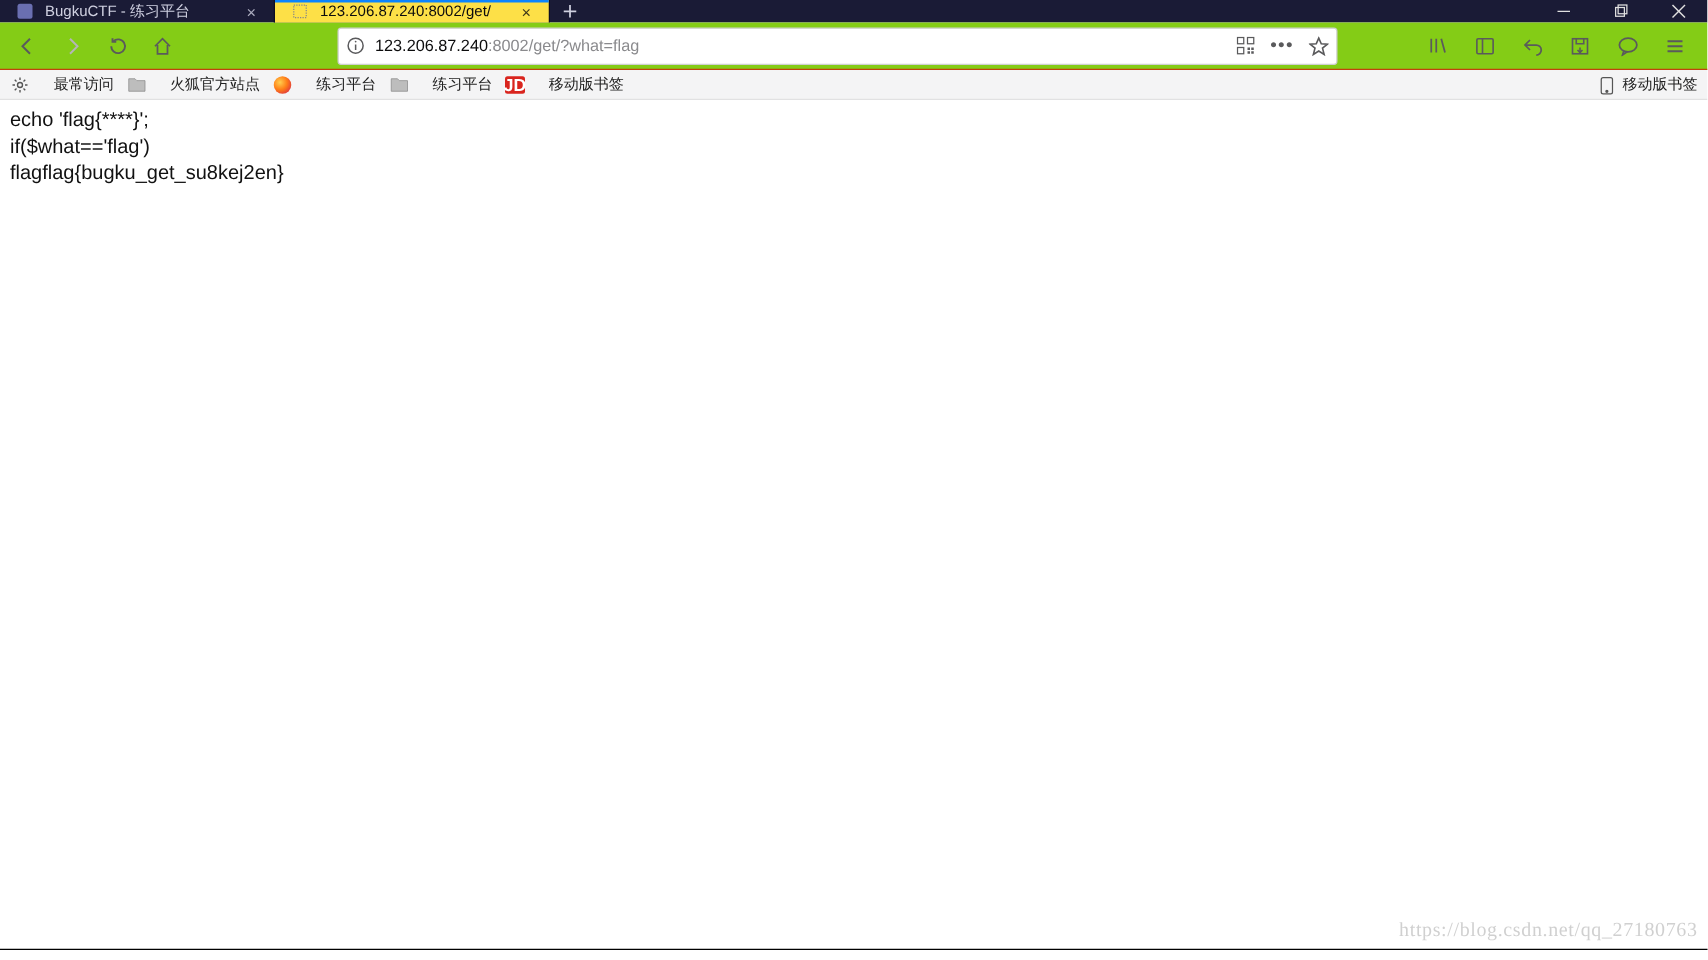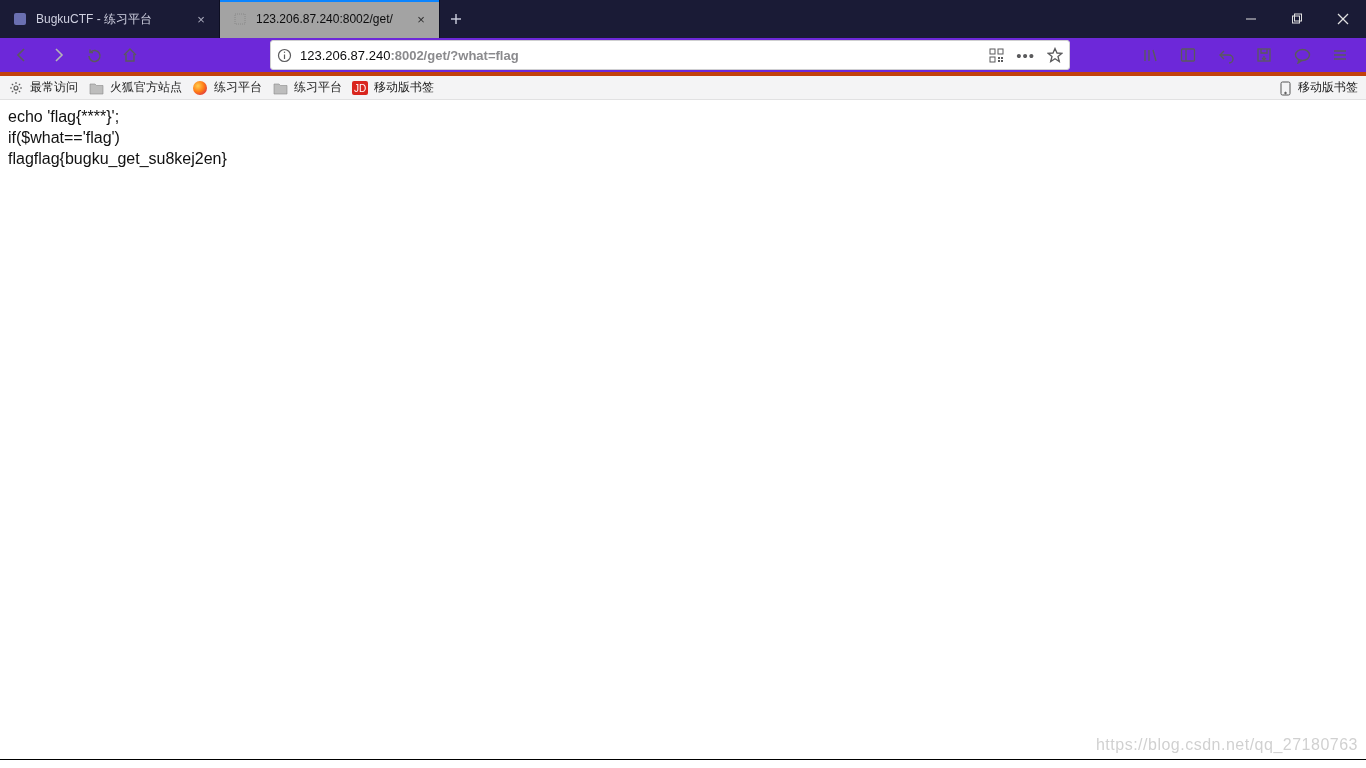--- a/index.html
+++ b/index.html
@@ -1,58 +1,58 @@
 <!DOCTYPE html>
 <html><head>
 <meta charset="utf-8">
 <style>
   * { margin: 0; padding: 0; box-sizing: border-box; font-family: "Segoe UI", "Microsoft YaHei", sans-serif; }
   html, body { width: 1366px; height: 768px; overflow: hidden; background: #fff; }
 
   
   .titlebar {
-    height: 38px;
+    height: 18px;
     background: #1a1b36;
     display: flex;
     align-items: stretch;
     color: #e0e0e0;
   }
   .tabs { display: flex; flex: 0 0 auto; }
   .tab {
     display: flex; align-items: center;
     padding: 0 10px 0 12px;
     width: 220px;
     font-size: 12px;
     color: #cfd0e0;
     position: relative;
     border-right: 1px solid #0d0e22;
     gap: 8px;
   }
   .tab .favicon { width: 16px; height: 16px; display: inline-flex; align-items: center; justify-content: center; font-size: 11px; }
   .tab .tab-title { flex: 1; white-space: nowrap; overflow: hidden; text-overflow: ellipsis; }
-  .tab.active { background: #a3a3a3; color: #0c0c0d; }
+  .tab.active { background: #fde047; color: #0c0c0d; }
   .tab.active::before {
     content: ""; position: absolute; top: 0; left: 0; right: 0; height: 2px; background: #0a84ff;
   }
   .tab .close { width: 16px; height: 16px; display: flex; align-items: center; justify-content: center; font-size: 13px; color: inherit; opacity: .8; }
   .newtab { width: 32px; display: flex; align-items: center; justify-content: center; color: #cfd0e0; font-size: 16px; }
   .title-spacer { flex: 1; }
   .window-controls { display: flex; }
   .win-btn { width: 46px; display: flex; align-items: center; justify-content: center; color: #e0e0e0; }
   .win-btn svg { stroke: currentColor; }
 
   
   .navbar {
     height: 38px;
-    background: #6d28d9;
+    background: #84cc16;
     display: flex;
     align-items: center;
     padding: 0 6px;
     gap: 4px;
-    border-bottom: 4px solid #c2410c;
+    border-bottom: 1px solid #c2410c;
   }
   .nav-btn {
     width: 32px; height: 32px; display: flex; align-items: center; justify-content: center;
     color: #5a5a5c; border-radius: 3px;
   }
   .nav-btn.disabled { color: #b5b5b7; }
   .nav-spacer-left { width: 110px; }
   .urlbar {
     flex: 1;
     height: 30px;
@@ -62,59 +62,59 @@
     border: 1px solid #cfcfd1;
     border-radius: 3px;
     background: #fff;
     padding: 0 6px;
     gap: 8px;
     color: #5a5a5c;
     font-size: 13px;
   }
   .urlbar .url-text { flex: 1; display: flex; align-items: center; white-space: nowrap; overflow: hidden; }
   .url-host { color: #0c0c0d; }
-  .url-dim { color: #8a8a8d; font-weight: bold; }
+  .url-dim { color: #8a8a8d; }
   .urlbar .url-icons { display: flex; align-items: center; gap: 12px; }
   .page-actions { display: flex; align-items: center; gap: 10px; margin-left: auto; padding-right: 6px; }
   .page-actions .nav-btn { width: 28px; height: 28px; }
 
   
   .bookmarks {
     height: 24px;
     background: #f4f4f5;
     border-bottom: 1px solid #e1e1e2;
     display: flex; align-items: center;
     padding: 0 8px;
     font-size: 12px;
     color: #222;
     gap: 10px;
   }
-  .bk-item { display: flex; align-items: flex-end; gap: 6px; }
+  .bk-item { display: flex; align-items: center; gap: 19px; }
   .bk-icon { width: 16px; height: 16px; display: inline-flex; align-items: center; justify-content: center; }
   .bk-folder { color: #888; }
-  .jd-icon { width: 16px; height: 14px; background: #d9251e; color: #fff; font-size: 10px; font-weight: 400; display: inline-flex; align-items: center; justify-content: center; border-radius: 2px; }
+  .jd-icon { width: 16px; height: 14px; background: #d9251e; color: #fff; font-size: 14px; font-weight: 700; display: inline-flex; align-items: center; justify-content: center; border-radius: 2px; }
   .ff-icon { width:14px; height:14px; border-radius:50%; background: radial-gradient(circle at 35% 35%, #ffce4f 0%, #ff7e17 45%, #e0393e 80%); }
   .bk-spacer { flex: 1; }
   .mobile-bk { display: flex; align-items: flex-end; gap: 5px; }
 
   
   .content {
     padding: 6px 8px;
     font-family: "Calibri", "Microsoft YaHei", sans-serif;
     font-size: 16px;
     line-height: 21px;
     color: #111;
   }
 
   
   .watermark {
     position: absolute;
     right: 8px;
     bottom: 14px;
-    font-family: Liberation Sans, sans-serif;
+    font-family: Liberation Serif, serif;
     font-size: 16px;
     color: rgba(120,120,120,0.35);
     letter-spacing: 0.5px;
     margin-top: 24px;
   }
 
   .bottom-rule {
     position: absolute; left: 0; right: 0; bottom: 8px; height: 1px; background: #000;
   }
 

